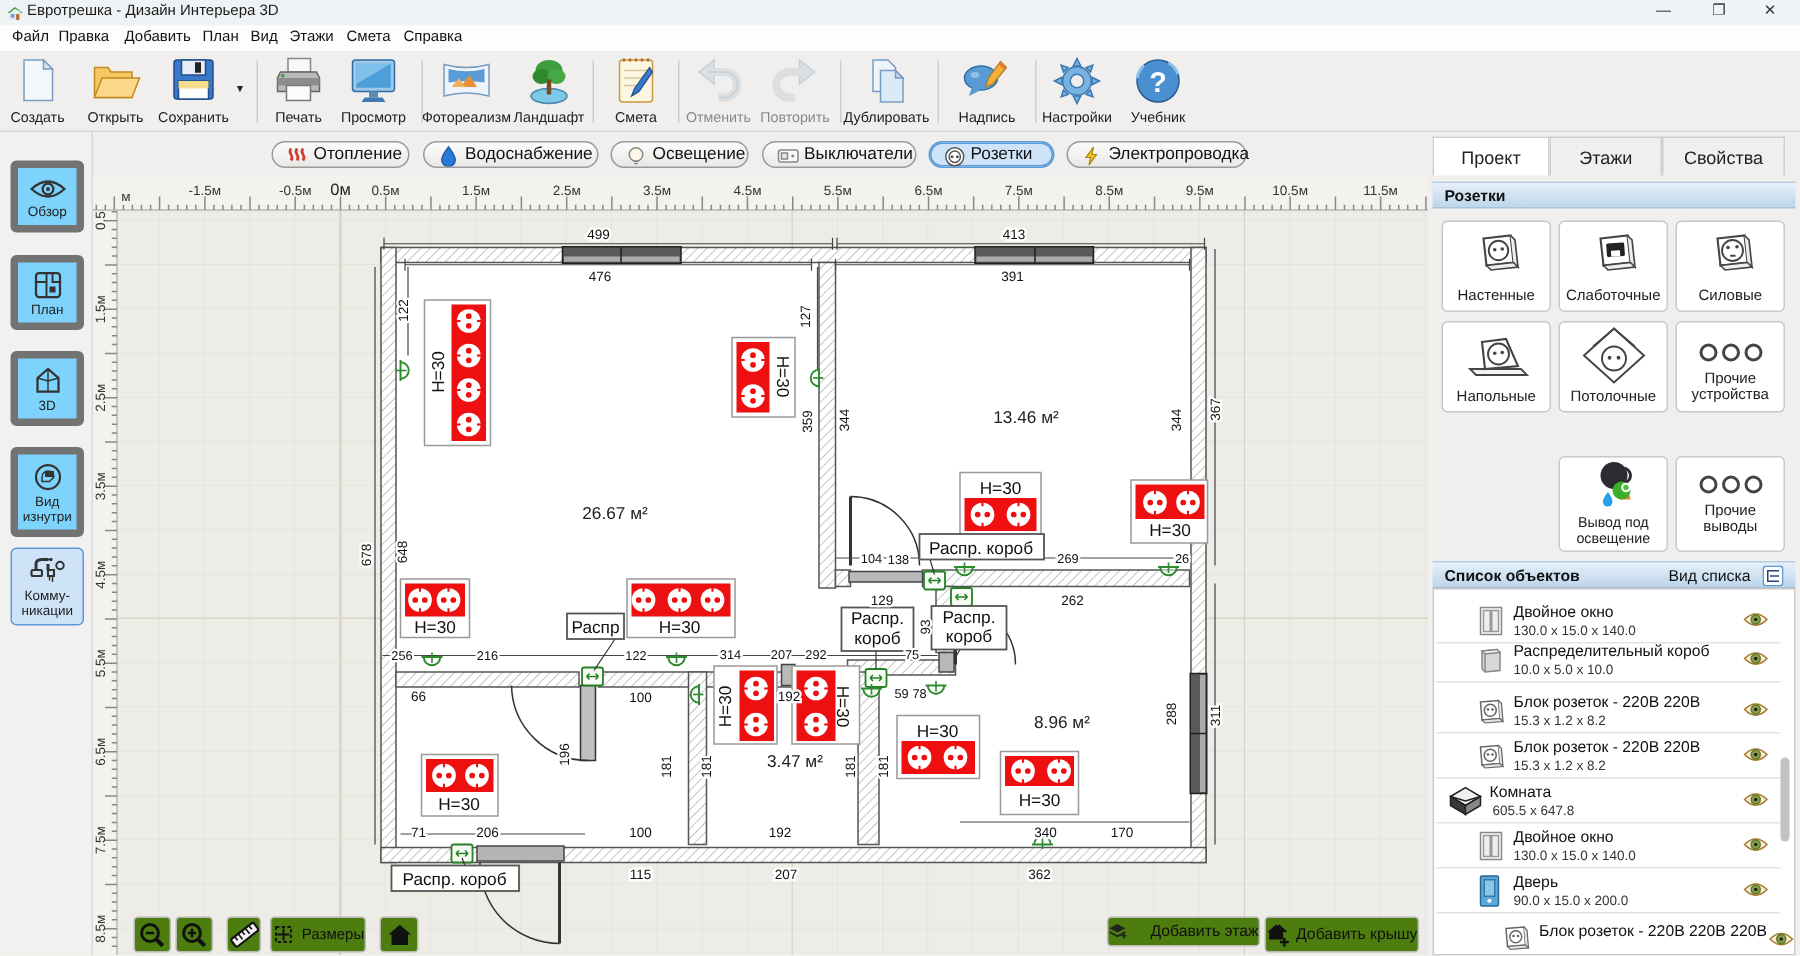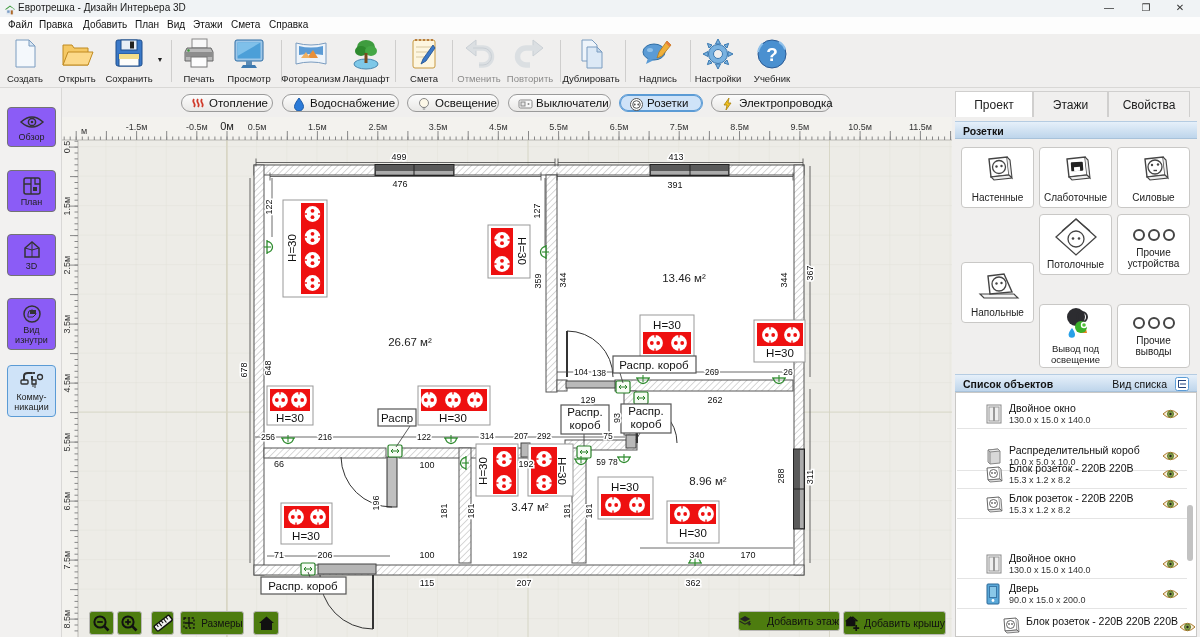--- a/index.html
+++ b/index.html
@@ -25,21 +25,21 @@
 .disab { opacity:.5; filter:grayscale(60%); }
 
 
 #tabrow { position:absolute; left:62px; top:88px; width:890px; height:29px; background:#f0efee; }
 .pill { position:absolute; top:6px; height:18px; border:1px solid #9a9a9a; border-radius:9px; background:linear-gradient(#fcfcfc,#e9e8e6); font-size:11.5px; color:#111; line-height:16px; padding:0 0 0 27px; }
 .pill .pic { position:absolute; left:9px; top:2px; }
 .pill.sel { background:#cfe3f8; border:1px solid #5b9bd5; box-shadow:0 0 0 1px #5b9bd5 inset; }
 
 
 #leftbar { position:absolute; left:0; top:88px; width:62px; height:549px; background:#f2f1f0; border-right:1px solid #d9d8d6; }
-.sbtn { position:absolute; left:7px; width:49px; border:1px solid #737373; border-radius:4px; background:#8b5cf6; text-align:center; font-size:9px; color:#222; padding:5px 0 4px 0; }
+.sbtn { position:absolute; left:7px; width:49px; border:5px solid #737373; border-radius:4px; background:#7dd3fc; text-align:center; font-size:9px; color:#222; padding:5px 0 4px 0; }
 .sbtn svg { display:block; margin:0 auto 1px auto; }
 .sbtn.sel { background:#cfe3f8; border:1px solid #5b9bd5; }
 
 
 #rightpanel { position:absolute; left:952px; top:88px; width:248px; height:549px; background:#f0efee; }
 .rtab { position:absolute; top:3px; height:26px; border:1px solid #d0cfce; border-bottom:none; background:#f0efee; font-size:12px; color:#222; text-align:center; line-height:26px; }
 .rtab.sel { background:#fff; }
 .sechead { position:absolute; left:3px; width:242px; height:18px; background:linear-gradient(#e6f0fa,#bed5eb); border-top:1px solid #b5cce2; border-bottom:1px solid #a8c2da; font-size:10.5px; font-weight:bold; color:#111; padding:3px 0 0 8px; }
 .card { position:absolute; width:73px; border:1px solid #c9c8c6; border-radius:4px; background:#fff; text-align:center; font-size:10px; color:#222; }
 .card .ic { display:flex; align-items:center; justify-content:center; }
@@ -698,21 +698,21 @@
             <path d="M10 8 L28 6 L30 24 L12 26 Z" fill="#fff" stroke="#444" stroke-width="1.4"></path>
             <path d="M28 6 L31 9 L33 27 L30 24 M12 26 L30 24 L33 27 L15 29 Z" fill="#eee" stroke="#444" stroke-width="1.1"></path>
             <circle cx="20" cy="16" r="7" fill="#fff" stroke="#444" stroke-width="1.3"></circle>
             <circle cx="17" cy="14" r="1.2" fill="#444"></circle>
             <circle cx="23" cy="13.5" r="1.2" fill="#444"></circle>
             <path d="M18.5 19.5 h3.5" stroke="#444" stroke-width="1.4"></path>
           </svg>
         </div>
       <div>Силовые</div>
     </div>
-    <div class="card" style="left:9px;top:126px;height:61px;margin-top:48px;">
+    <div class="card" style="left:9px;top:126px;height:61px;">
       <div class="ic" style="height:44px;">
           <svg width="44" height="38" viewBox="0 0 44 38">
             <path d="M4 28 L38 28 L42 32 L8 32 Z" fill="#f4f4f4" stroke="#444" stroke-width="1.2"></path>
             <path d="M12 10 L28 8 L36 26 L14 28 Z" fill="#fff" stroke="#444" stroke-width="1.4"></path>
             <circle cx="23" cy="18" r="7" fill="#fff" stroke="#444" stroke-width="1.3"></circle>
             <circle cx="20.5" cy="17.5" r="1.2" fill="#444"></circle>
             <circle cx="25.5" cy="17" r="1.2" fill="#444"></circle>
           </svg>
         </div>
       <div>Напольные</div>
@@ -777,21 +777,21 @@
             <rect x="10.5" y="3" width="4.5" height="14" fill="#eee" stroke="#999"></rect>
           </svg>
         <span class="t1" style="left:52px;">Двойное окно</span>
           <span class="t2" style="left:52px;">130.0 x 15.0 x 140.0</span>
         <span class="eye"><svg width="17" height="12" viewBox="0 0 17 12">
               <path d="M1 6 Q8.5 -1.5 16 6 Q8.5 13.5 1 6 Z" fill="#f8edd8" stroke="#a8782a"></path>
               <circle cx="8.5" cy="6" r="3" fill="#8aa04a" stroke="#5a7a2a"></circle>
               <circle cx="8.5" cy="6" r="1.2" fill="#222"></circle>
             </svg></span>
       </div>
-      <div class="li" style="top:48px;padding-left:48px;">
+      <div class="li" style="top:32px;padding-left:48px;">
         <svg style="position:absolute;left:27px;top:5px;" width="20" height="20" viewBox="0 0 20 20">
             <path d="M4 4 L14 3 L16 5 L16 17 L6 18 L4 16 Z" fill="#d8d8d8" stroke="#888"></path>
             <path d="M4 4 L14 3 L16 5 L6 6 Z" fill="#eee" stroke="#888"></path>
             <path d="M6 6 L6 18" stroke="#888"></path>
           </svg>
         <span class="t1" style="left:52px;">Распределительный короб</span>
           <span class="t2" style="left:52px;">10.0 x 5.0 x 10.0</span>
         <span class="eye"><svg width="17" height="12" viewBox="0 0 17 12">
               <path d="M1 6 Q8.5 -1.5 16 6 Q8.5 13.5 1 6 Z" fill="#f8edd8" stroke="#a8782a"></path>
               <circle cx="8.5" cy="6" r="3" fill="#8aa04a" stroke="#5a7a2a"></circle>
@@ -823,20 +823,35 @@
             <circle cx="11" cy="9" r=".9" fill="#666"></circle>
           </svg>
         <span class="t1" style="left:52px;">Блок розеток - 220В 220В</span>
           <span class="t2" style="left:52px;">15.3 x 1.2 x 8.2</span>
         <span class="eye"><svg width="17" height="12" viewBox="0 0 17 12">
               <path d="M1 6 Q8.5 -1.5 16 6 Q8.5 13.5 1 6 Z" fill="#f8edd8" stroke="#a8782a"></path>
               <circle cx="8.5" cy="6" r="3" fill="#8aa04a" stroke="#5a7a2a"></circle>
               <circle cx="8.5" cy="6" r="1.2" fill="#222"></circle>
             </svg></span>
       </div>
+      <div class="li" style="top:126px;">
+        <svg style="position:absolute;left:8px;top:4px;" width="24" height="22" viewBox="0 0 24 22">
+            <path d="M2 8 L12 2 L22 8 L12 14 Z" fill="#f0f0f0" stroke="#222"></path>
+            <path d="M2 8 L2 14 L12 20 L12 14 Z" fill="#3a3a3a" stroke="#222"></path>
+            <path d="M22 8 L22 14 L12 20 L12 14 Z" fill="#888" stroke="#222"></path>
+            <path d="M2 8 L12 11 L22 8" fill="none" stroke="#222"></path>
+          </svg>
+        <span class="t1" style="left:36px;">Комната</span>
+          <span class="t2" style="left:38px;">605.5 x 647.8</span>
+        <span class="eye"><svg width="17" height="12" viewBox="0 0 17 12">
+              <path d="M1 6 Q8.5 -1.5 16 6 Q8.5 13.5 1 6 Z" fill="#f8edd8" stroke="#a8782a"></path>
+              <circle cx="8.5" cy="6" r="3" fill="#8aa04a" stroke="#5a7a2a"></circle>
+              <circle cx="8.5" cy="6" r="1.2" fill="#222"></circle>
+            </svg></span>
+      </div>
       <div class="li" style="top:156px;">
         <svg style="position:absolute;left:27px;top:5px;" width="20" height="20" viewBox="0 0 20 20">
             <rect x="3" y="1" width="14" height="18" fill="#f8f8f8" stroke="#888"></rect>
             <rect x="5" y="3" width="4.5" height="14" fill="#eee" stroke="#999"></rect>
             <rect x="10.5" y="3" width="4.5" height="14" fill="#eee" stroke="#999"></rect>
           </svg>
         <span class="t1" style="left:52px;">Двойное окно</span>
           <span class="t2" style="left:52px;">130.0 x 15.0 x 140.0</span>
         <span class="eye"><svg width="17" height="12" viewBox="0 0 17 12">
               <path d="M1 6 Q8.5 -1.5 16 6 Q8.5 13.5 1 6 Z" fill="#f8edd8" stroke="#a8782a"></path>

